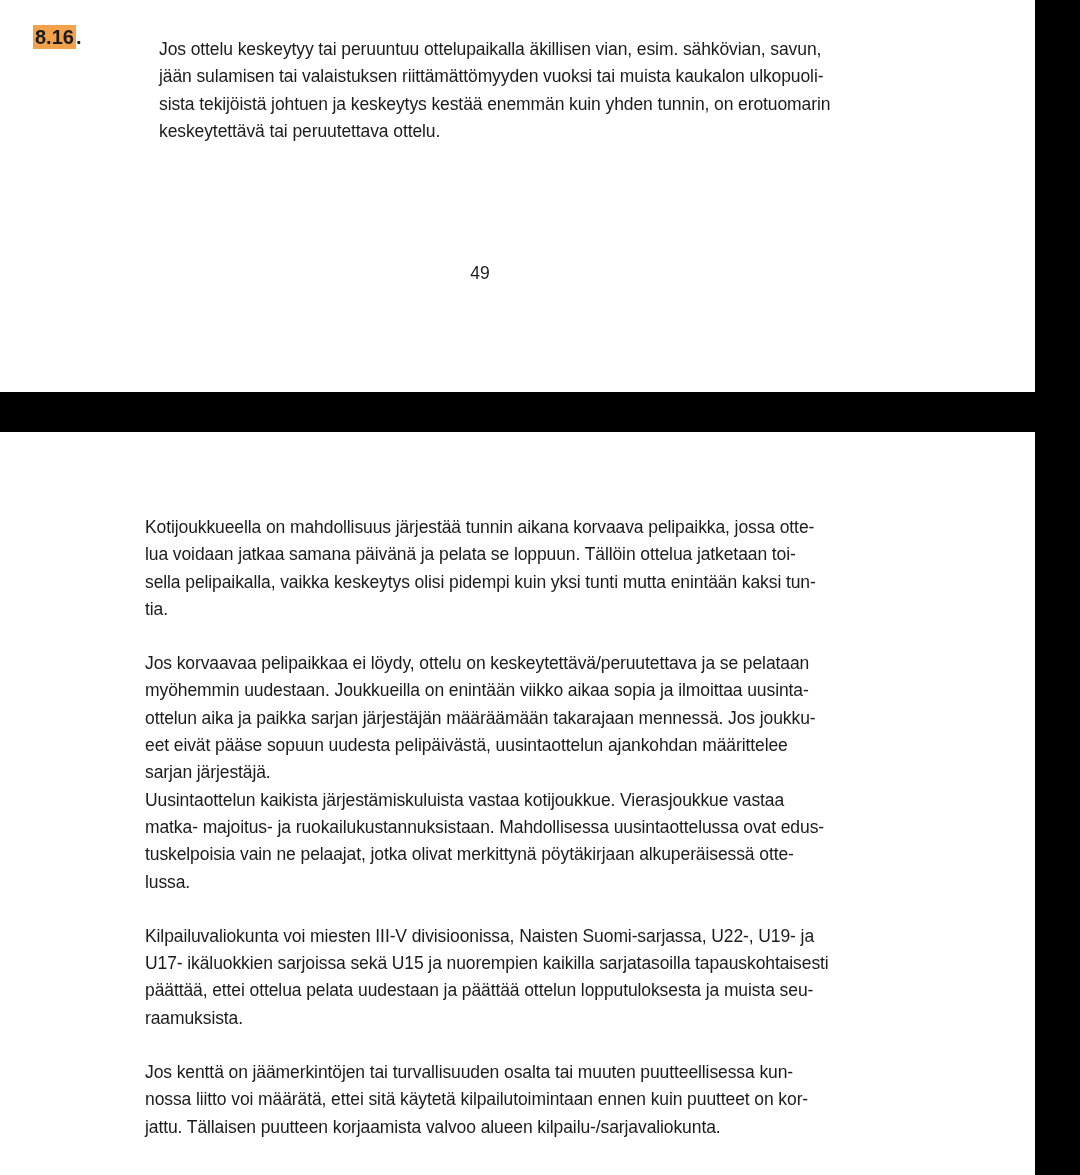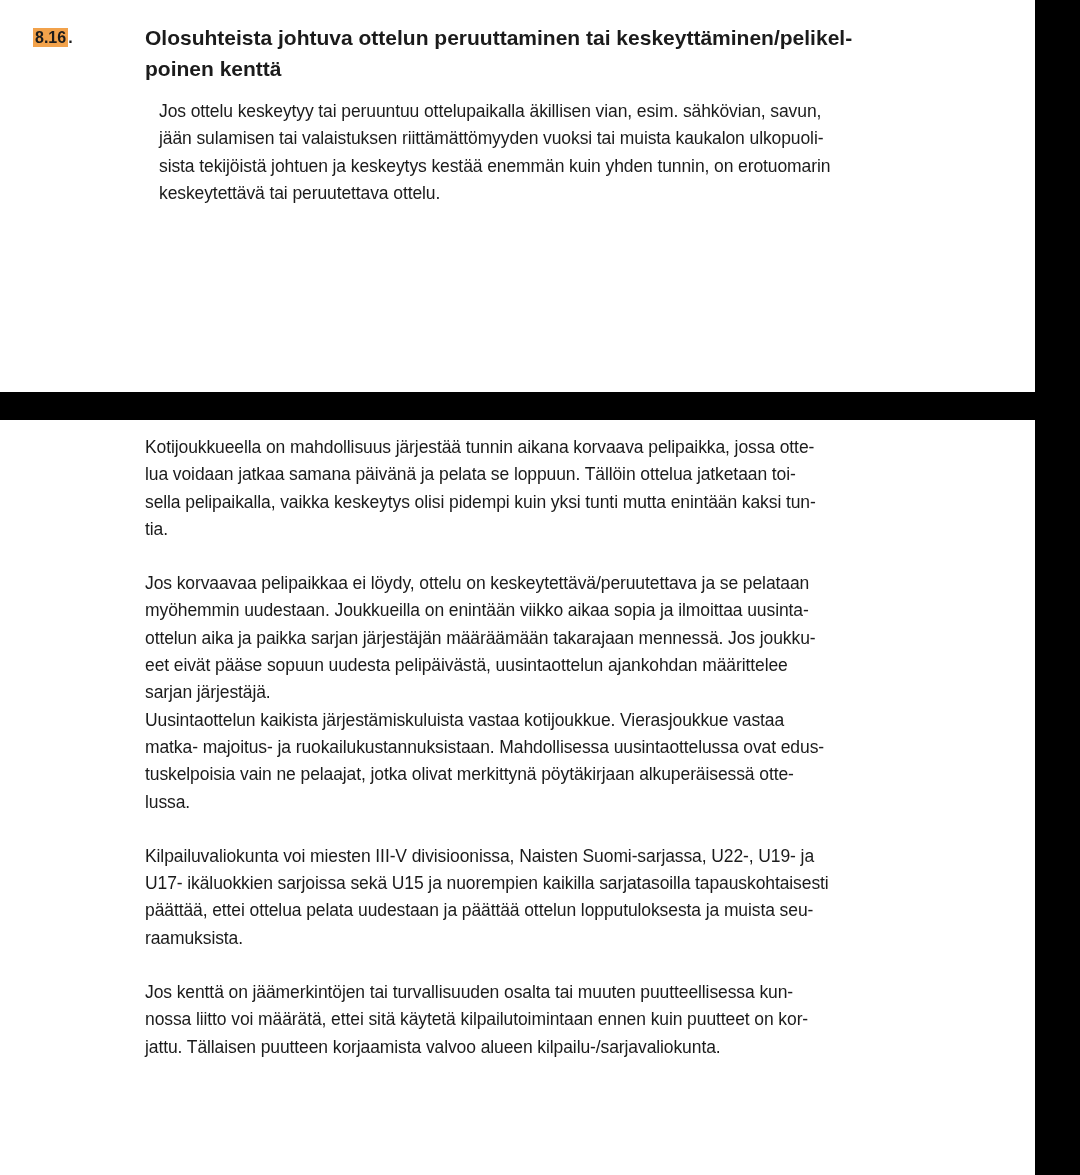--- a/index.html
+++ b/index.html
@@ -25,29 +25,29 @@
   
   .separator {
     position: absolute;
     left: 0; top: 392px;
     width: 1080px; height: 40px;
     background: #000000;
   }
 
   .page { position: absolute; left: 0; width: 1035px; background: #ffffff; }
   .page1 { top: 0; height: 392px; }
-  .page2 { top: 420px; height: 619px; box-sizing: border-box; }
+  .page2 { top: 448px; height: 619px; padding-top: 52px; box-sizing: border-box; }
 
   .section-row { display: flex; padding-top: 22px; }
   .section-number-col {
     width: 145px;
     box-sizing: border-box;
     padding-left: 33px;
     font-weight: bold;
-    font-size: 16px;
+    font-size: 20px;
     line-height: 31px;
     white-space: nowrap;
   }
   .section-number { padding: 1px 2px; }
   .section-content { flex: 1; }
 
   .lines { white-space: pre; margin: 14px; }
 
   .heading {
     font-size: 21px;
@@ -75,27 +75,28 @@
 <body>
 
 <div class="viewer">
 
   <div class="page page1">
     <div class="section-row">
       <div class="section-number-col">
         <span class="section-number" style="background-color:#F2A24B">8.16</span><span class="section-dot">.</span>
       </div>
       <div class="section-content">
-        <h1 class="heading lines">Olosuhteista johtuva ottelun peruuttaminen tai keskeyttäminen/pelikel-
-poinen kenttä</h1>
         <p class="para lines">Jos ottelu keskeytyy tai peruuntuu ottelupaikalla äkillisen vian, esim. sähkövian, savun,
 jään sulamisen tai valaistuksen riittämättömyyden vuoksi tai muista kaukalon ulkopuoli-
 sista tekijöistä johtuen ja keskeytys kestää enemmän kuin yhden tunnin, on erotuomarin
 keskeytettävä tai peruutettava ottelu.</p>
       </div>
+    </div>
+    <div class="page-number-wrap">
+      <span>49</span>
     </div>
   </div>
 
   <div class="separator"></div>
 
   <div class="page page2">
     <p class="para lines">Kotijoukkueella on mahdollisuus järjestää tunnin aikana korvaava pelipaikka, jossa otte-
 lua voidaan jatkaa samana päivänä ja pelata se loppuun. Tällöin ottelua jatketaan toi-
 sella pelipaikalla, vaikka keskeytys olisi pidempi kuin yksi tunti mutta enintään kaksi tun-
 tia.</p>

